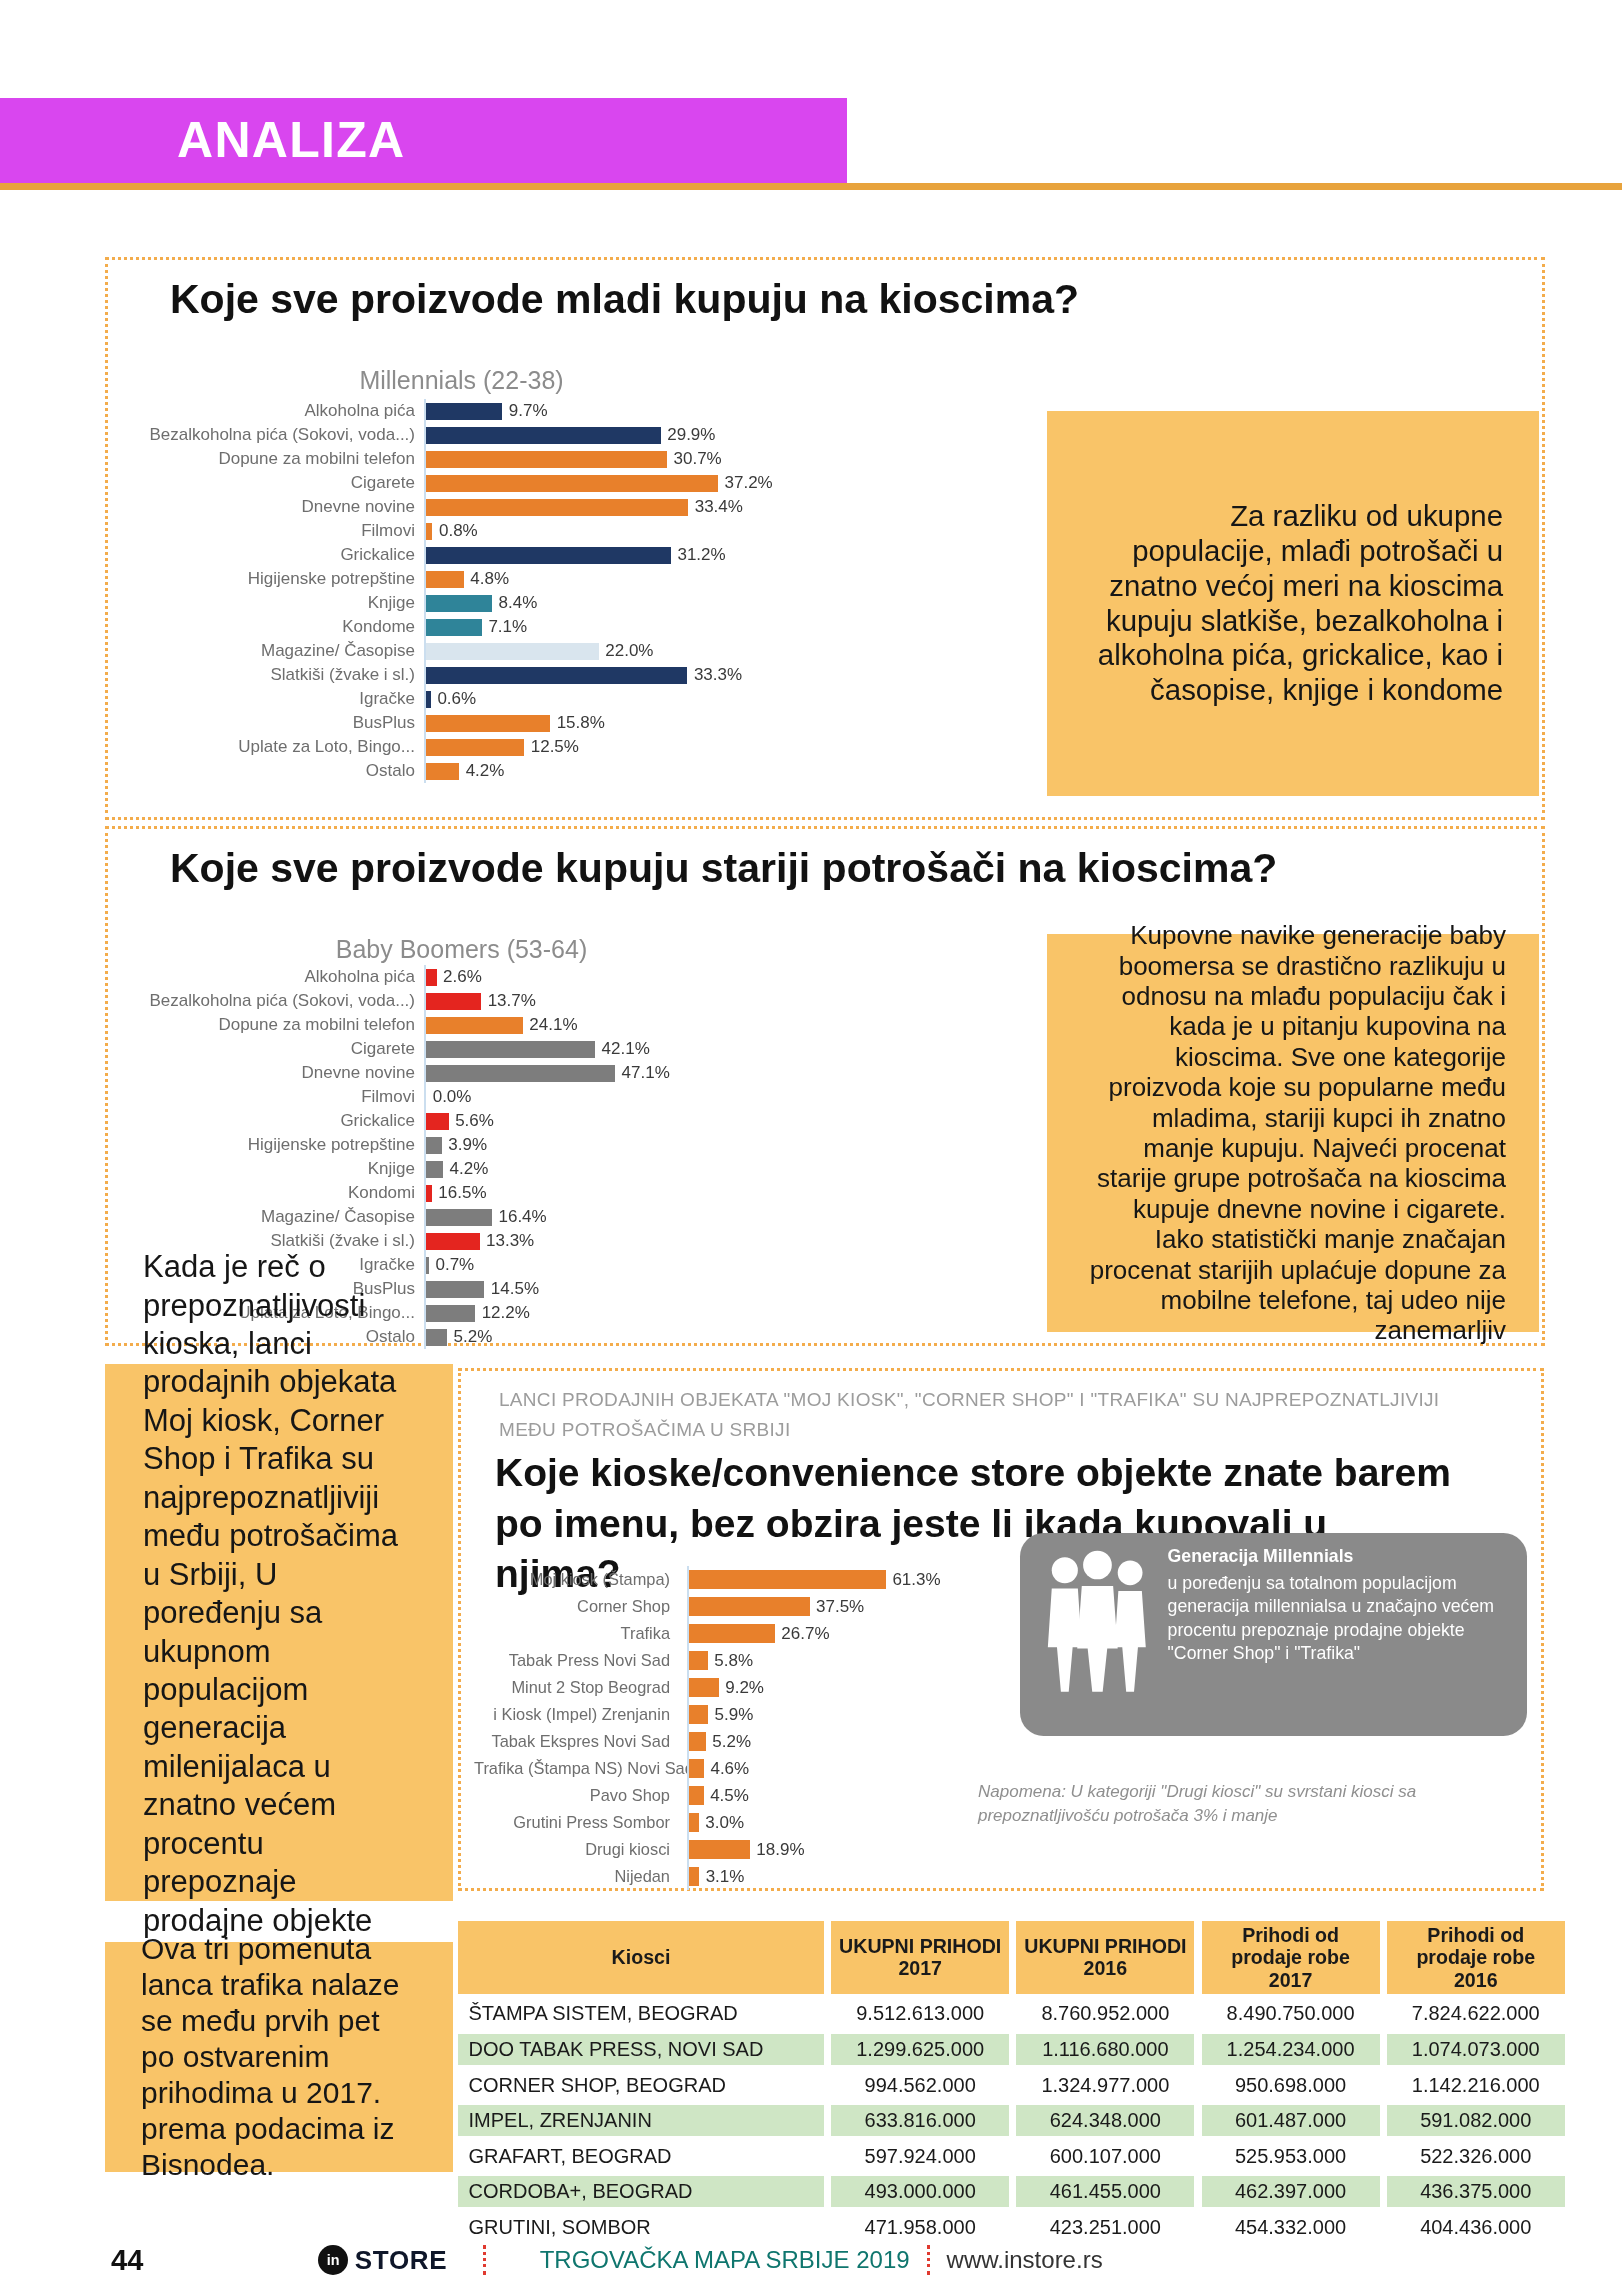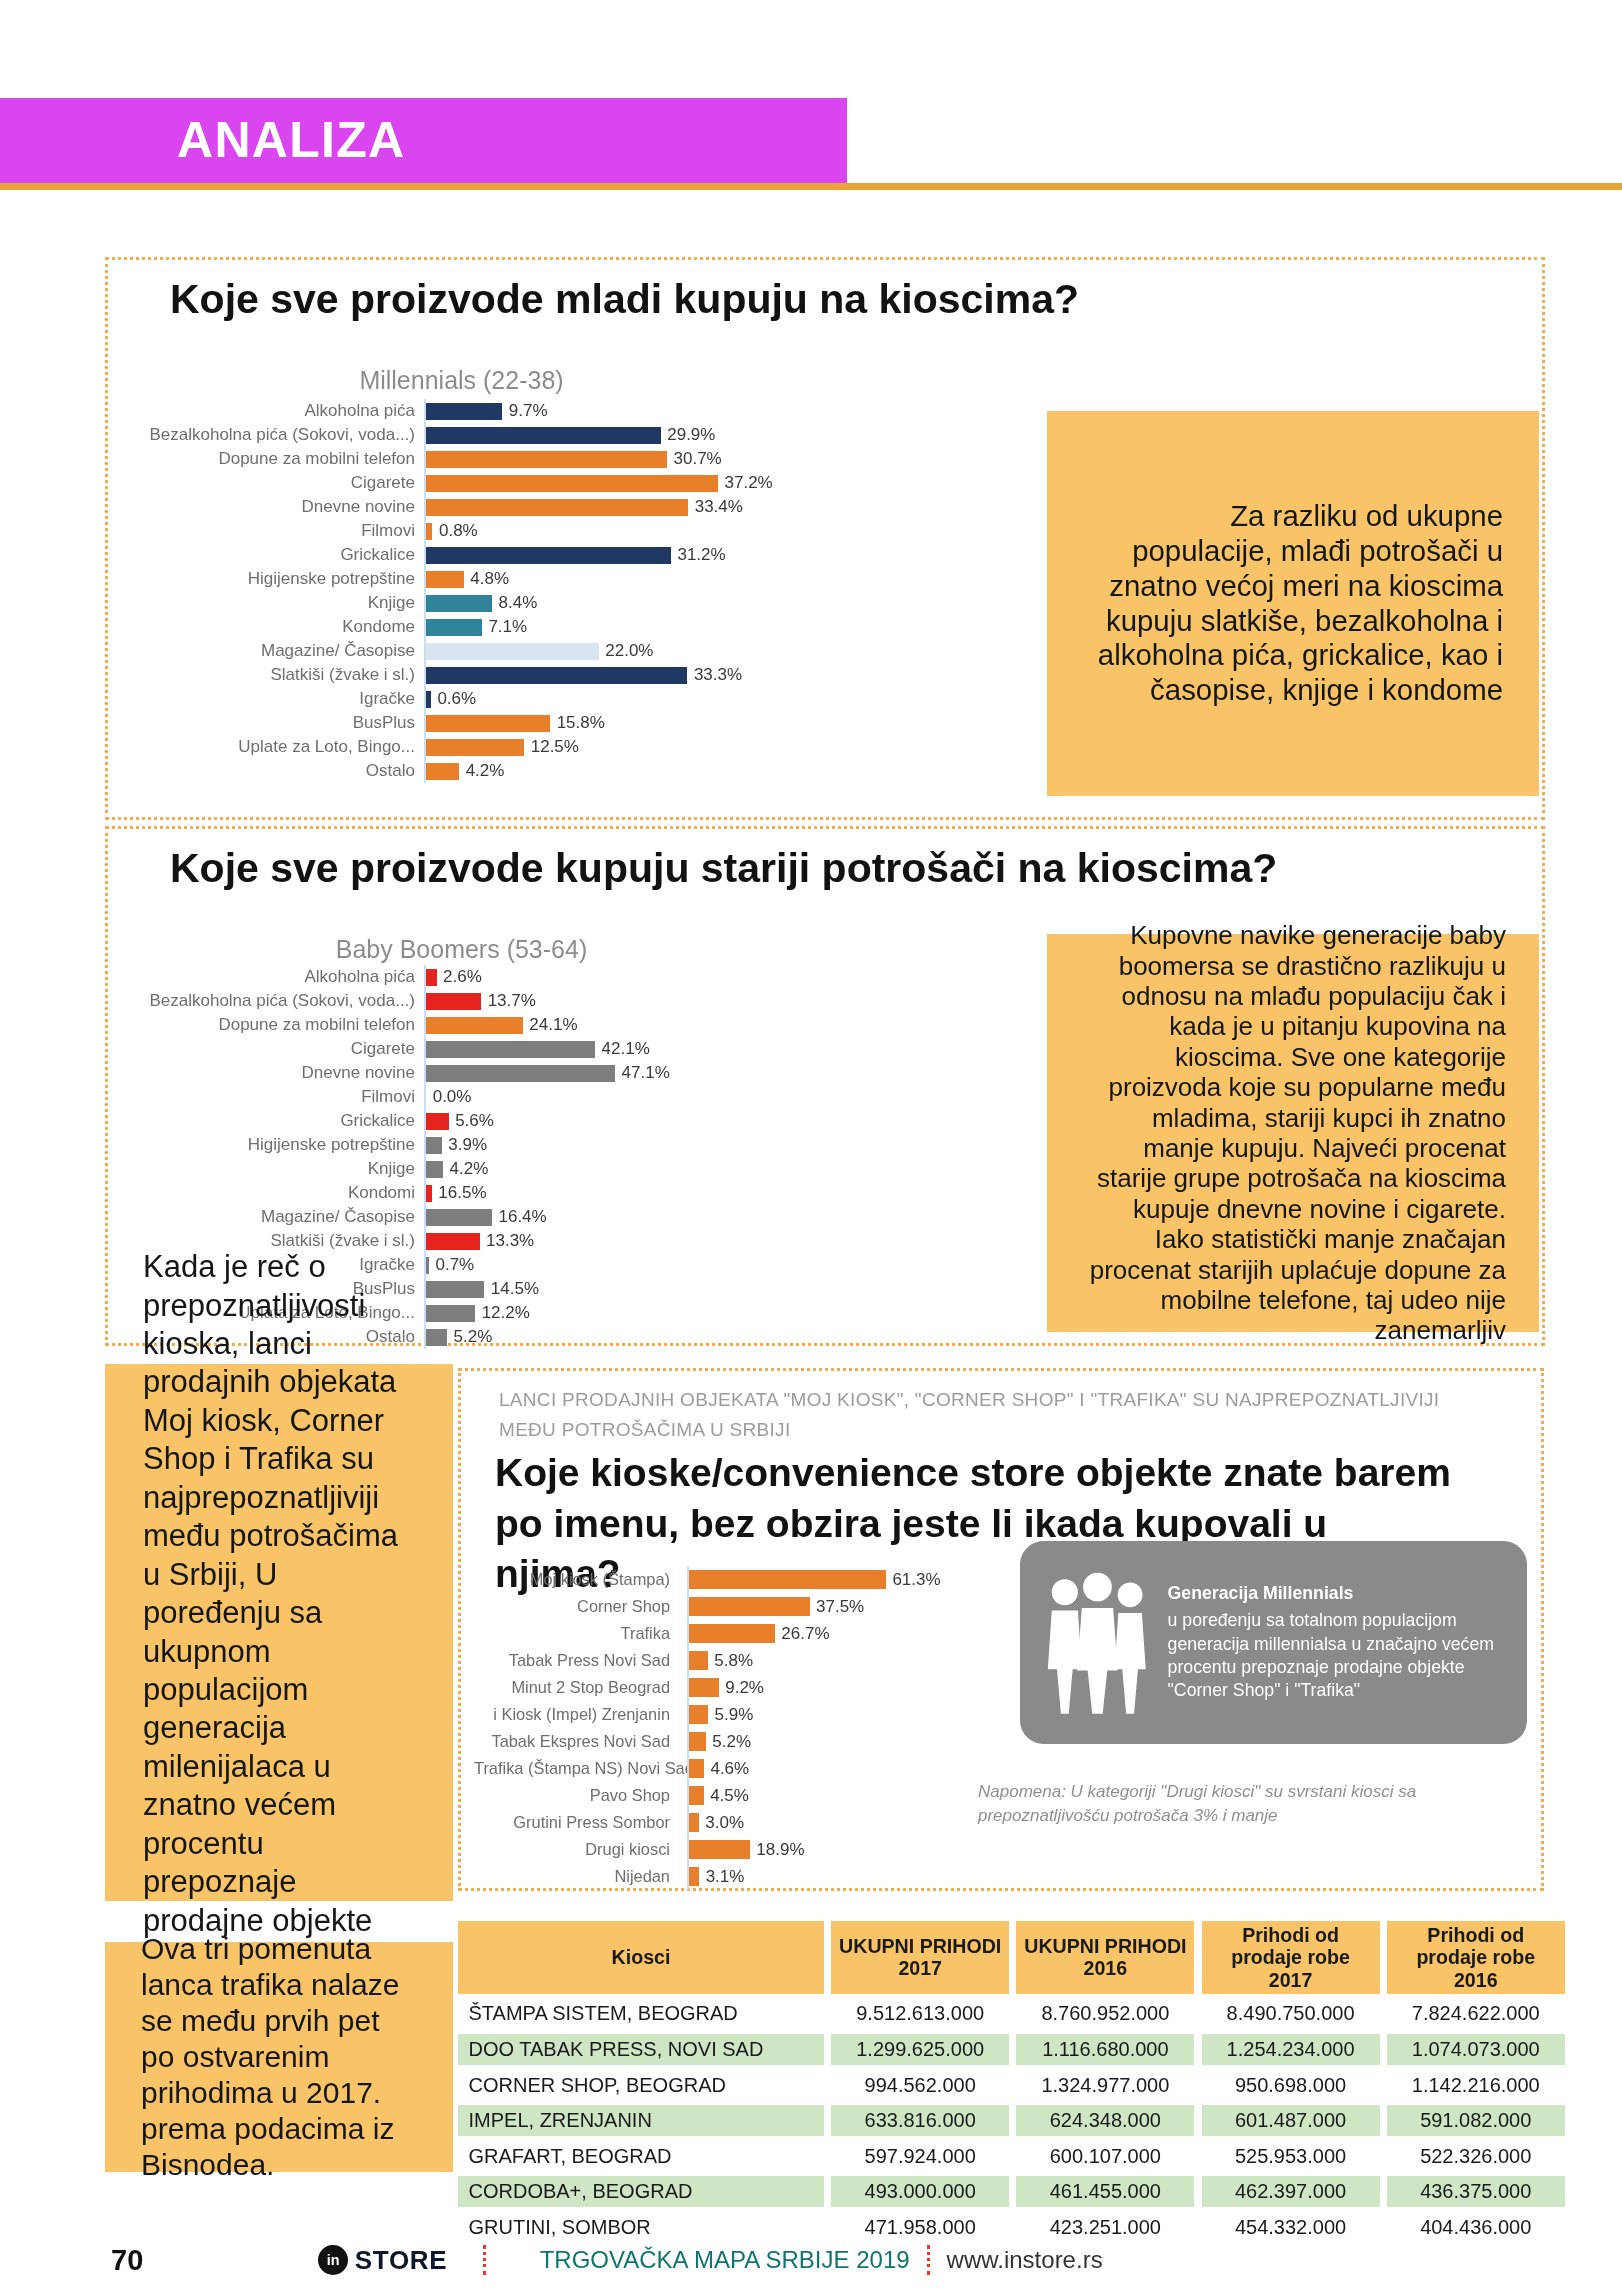--- a/index.html
+++ b/index.html
@@ -39,21 +39,21 @@
   .cb1{left:1047px;top:411px;width:492px;height:385px;padding:0 36px;}
   .cb1 p{text-align:right;font-size:29.4px;line-height:1.18;}
   .cb2{left:1047px;top:934px;width:492px;height:398px;padding:9px 33px;}
   .cb2 p{text-align:right;font-size:26px;line-height:1.17;}
   .cb3{left:105px;top:1364px;width:348px;height:537px;padding:0 38px;}
   .cb3 p{text-align:left;font-size:31px;line-height:1.24;}
   .cb4{left:105px;top:1942px;width:348px;height:230px;padding:0 36px;}
   .cb4 p{text-align:left;font-size:30px;line-height:1.2;}
   
   .bubble{position:absolute;left:559px;top:162px;width:507px;height:203px;background:#8A8A8A;border-radius:23.6px;
-          display:flex;align-items:center;padding:11.8px 19.6px;box-sizing:border-box;color:#fff;margin-top:8px;}
+          display:flex;align-items:flex-start;padding:11.8px 19.6px;box-sizing:border-box;color:#fff;}
   .bubble svg{flex:none;margin-right:17px;}
   .bubble-text{font-size:17.7px;line-height:1.32;}
   .bubble-title{font-weight:bold;margin:0 0 3.9px 0;}
   .note{position:absolute;left:517px;top:409px;width:550px;font-style:italic;font-size:17px;color:#8F8F8F;line-height:1.4;}
   
   .tbl{position:absolute;left:458px;top:1921px;display:grid;grid-template-columns:366px 178px 178px 178px 178px;
        column-gap:7.2px;row-gap:4.6px;}
   .th{background:#F9C468;font-weight:bold;font-size:19.6px;display:flex;align-items:center;justify-content:center;
       text-align:center;min-height:55px;line-height:1.15;padding:2.6px 6.5px;box-sizing:border-box;color:#1a1a1a;}
   .td{font-size:20px;display:flex;align-items:center;justify-content:center;height:31px;color:#1a1a1a;}
@@ -482,21 +482,21 @@
     <div class="td green">436.375.000</div>
 
     <div class="td name">GRUTINI, SOMBOR</div>
     <div class="td">471.958.000</div>
     <div class="td">423.251.000</div>
     <div class="td">454.332.000</div>
     <div class="td">404.436.000</div>
   </div>
 
   <div class="footer">
-    <span class="pageno">70</span>
+    <span class="pageno">44</span>
     <span class="logo">
       <span class="logo-circle">in</span>
       <span class="logo-text">STORE</span>
     </span>
     <span class="fsep"></span>
     <span class="pub">TRGOVAČKA MAPA SRBIJE 2019</span>
     <span class="fsep"></span>
     <span class="site">www.instore.rs</span>
   </div>
 

